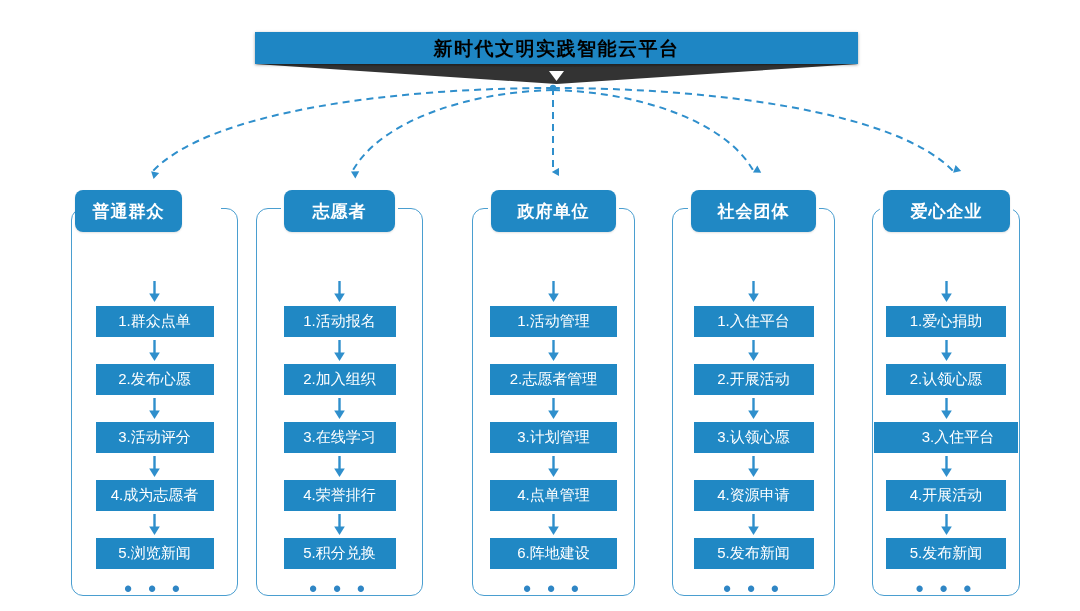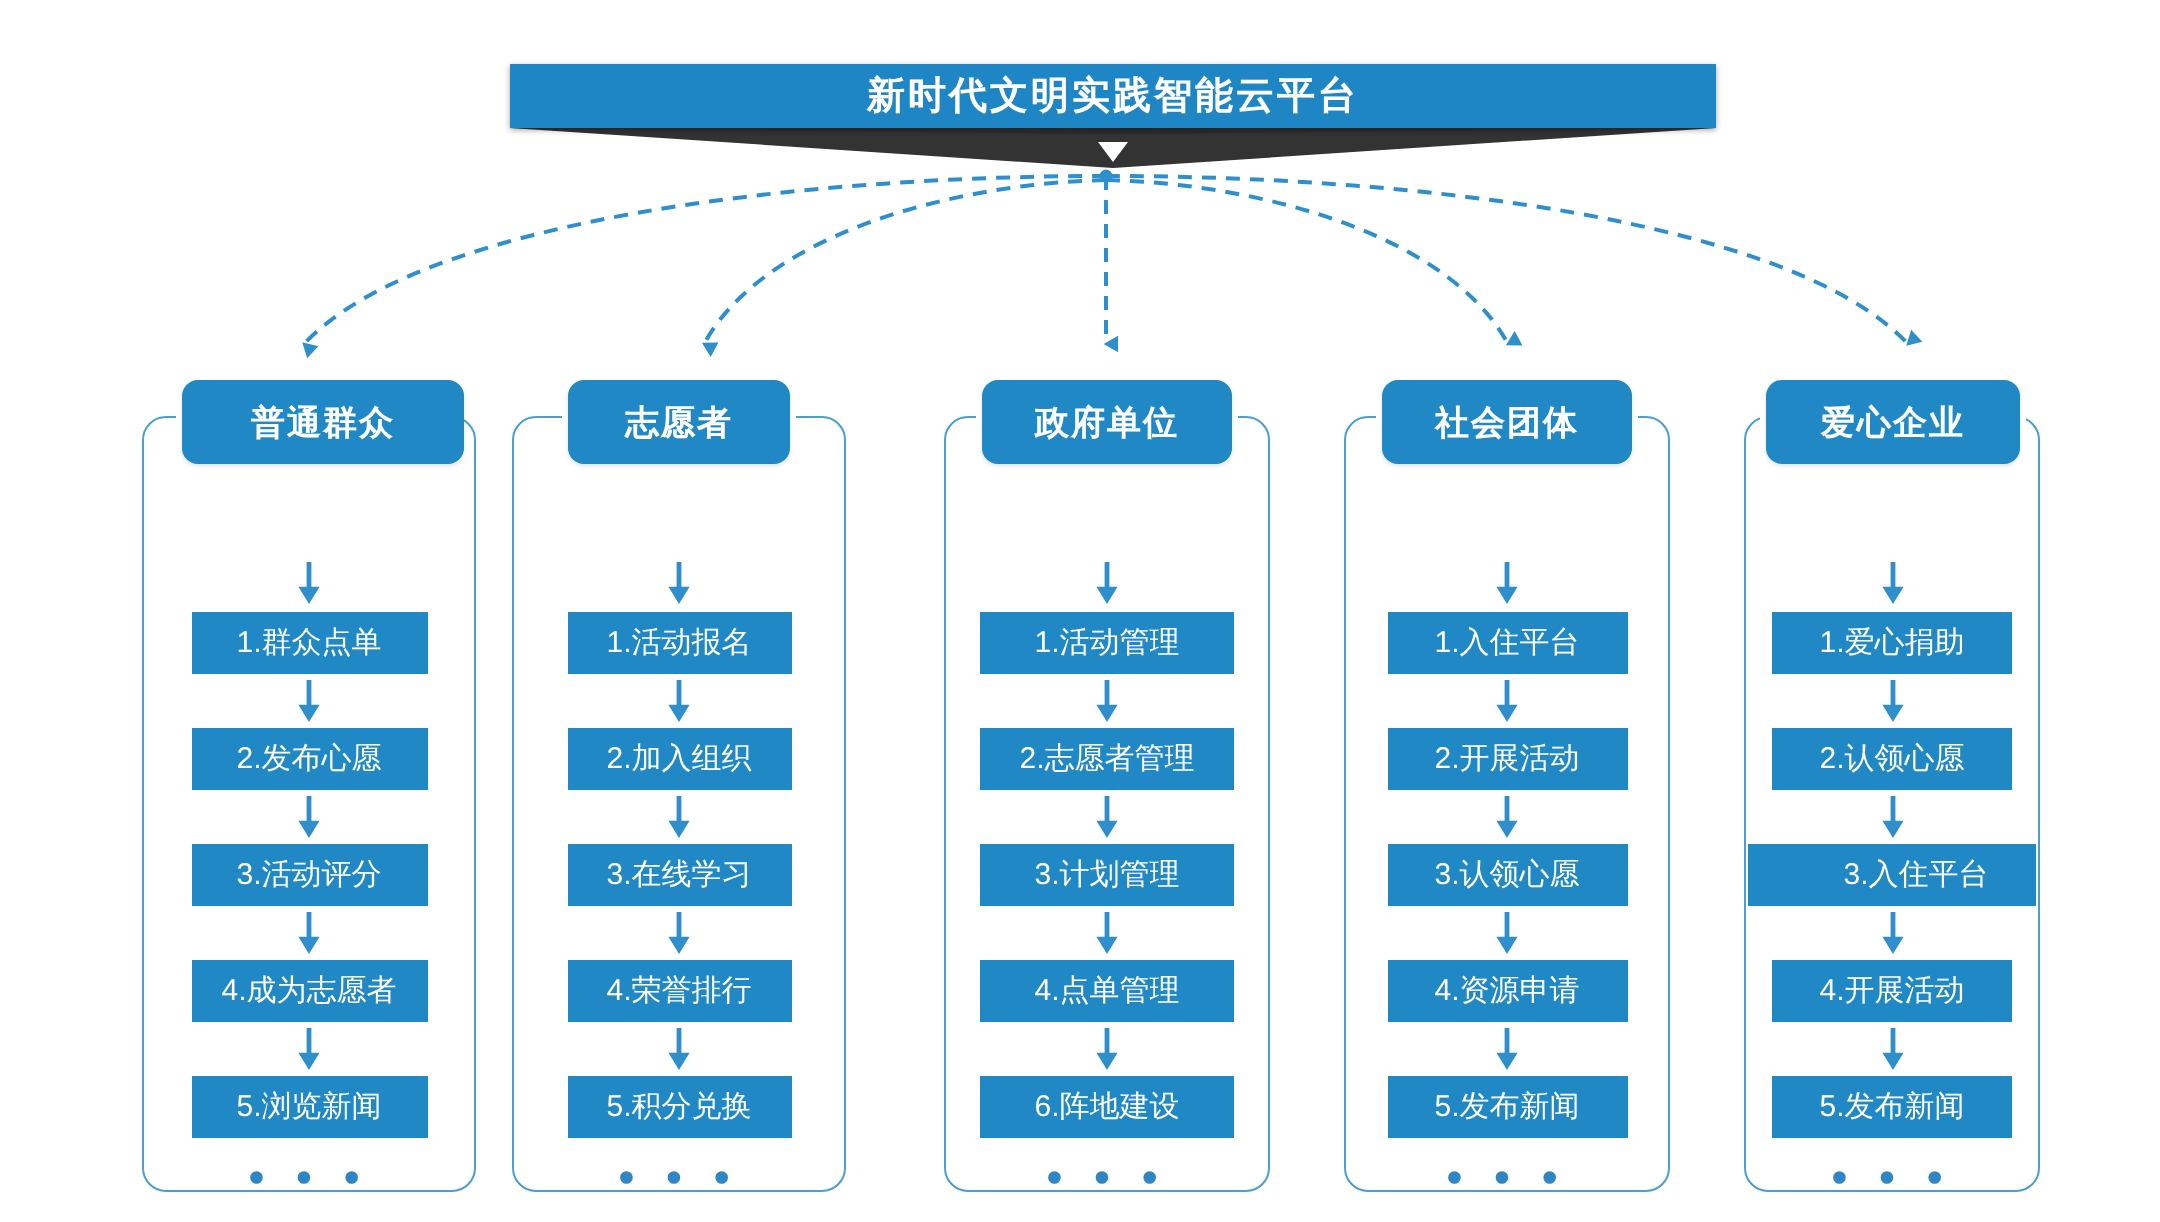--- a/index.html
+++ b/index.html
@@ -14,21 +14,21 @@
 
   
   .title-wrap{position:absolute;left:255px;top:32px;width:603px;height:32px;}
   .title-bar{
     position:absolute;left:0;top:0;width:603px;height:32px;
     background:#1e86c4;
     display:flex;align-items:center;justify-content:center;
     box-shadow:0 1px 3px rgba(0,0,0,.35);
   }
   .title-text{
-    color:#ffffff;font-size:19px;font-weight:bold;letter-spacing:1.5px;
+    color:#000000;font-size:19px;font-weight:bold;letter-spacing:1.5px;
     line-height:1;white-space:nowrap;
   }
   .banner-shadow{position:absolute;left:-5px;top:32px;width:613px;height:22px;}
 
   
   .conn{position:absolute;left:0;top:0;width:1080px;height:611px;pointer-events:none;}
 
   
   .columns{position:absolute;left:0;top:0;width:1080px;height:611px;}
   .col{position:absolute;top:208px;height:388px;}
@@ -97,21 +97,21 @@
       <path d="M553 90 C 636 92, 726 120, 754 172" marker-end="url(#ah)"></path>
       <path d="M553 88 C 706 88, 896 110, 954 172" marker-end="url(#ah)"></path>
     </g>
     <circle cx="553" cy="88" r="3.2" fill="#2f8fcc"></circle>
   </svg>
 
   <div class="columns" id="columns">
       <div class="col" style="left: 71px; width: 167px;">
         <div class="col-frame"></div>
         <div class="frame-notch" style="left:17px;width:133px;"></div>
-        <div class="col-head" style="left:20px;width:141px;">
+        <div class="col-head" style="left:4px;width:107px;">
           <span>普通群众</span>
         </div>
         <div class="items">
           <div class="head-arrow">
             <svg width="13" height="22" viewBox="0 0 13 22">
               <line x1="6.5" y1="0" x2="6.5" y2="14" stroke="#2f8fcc" stroke-width="2.4"></line>
               <path d="M1.2 12.4 L11.8 12.4 L6.5 21 Z" fill="#2f8fcc"></path>
             </svg>
           </div>
           <div class="item" style="width:118px;">

